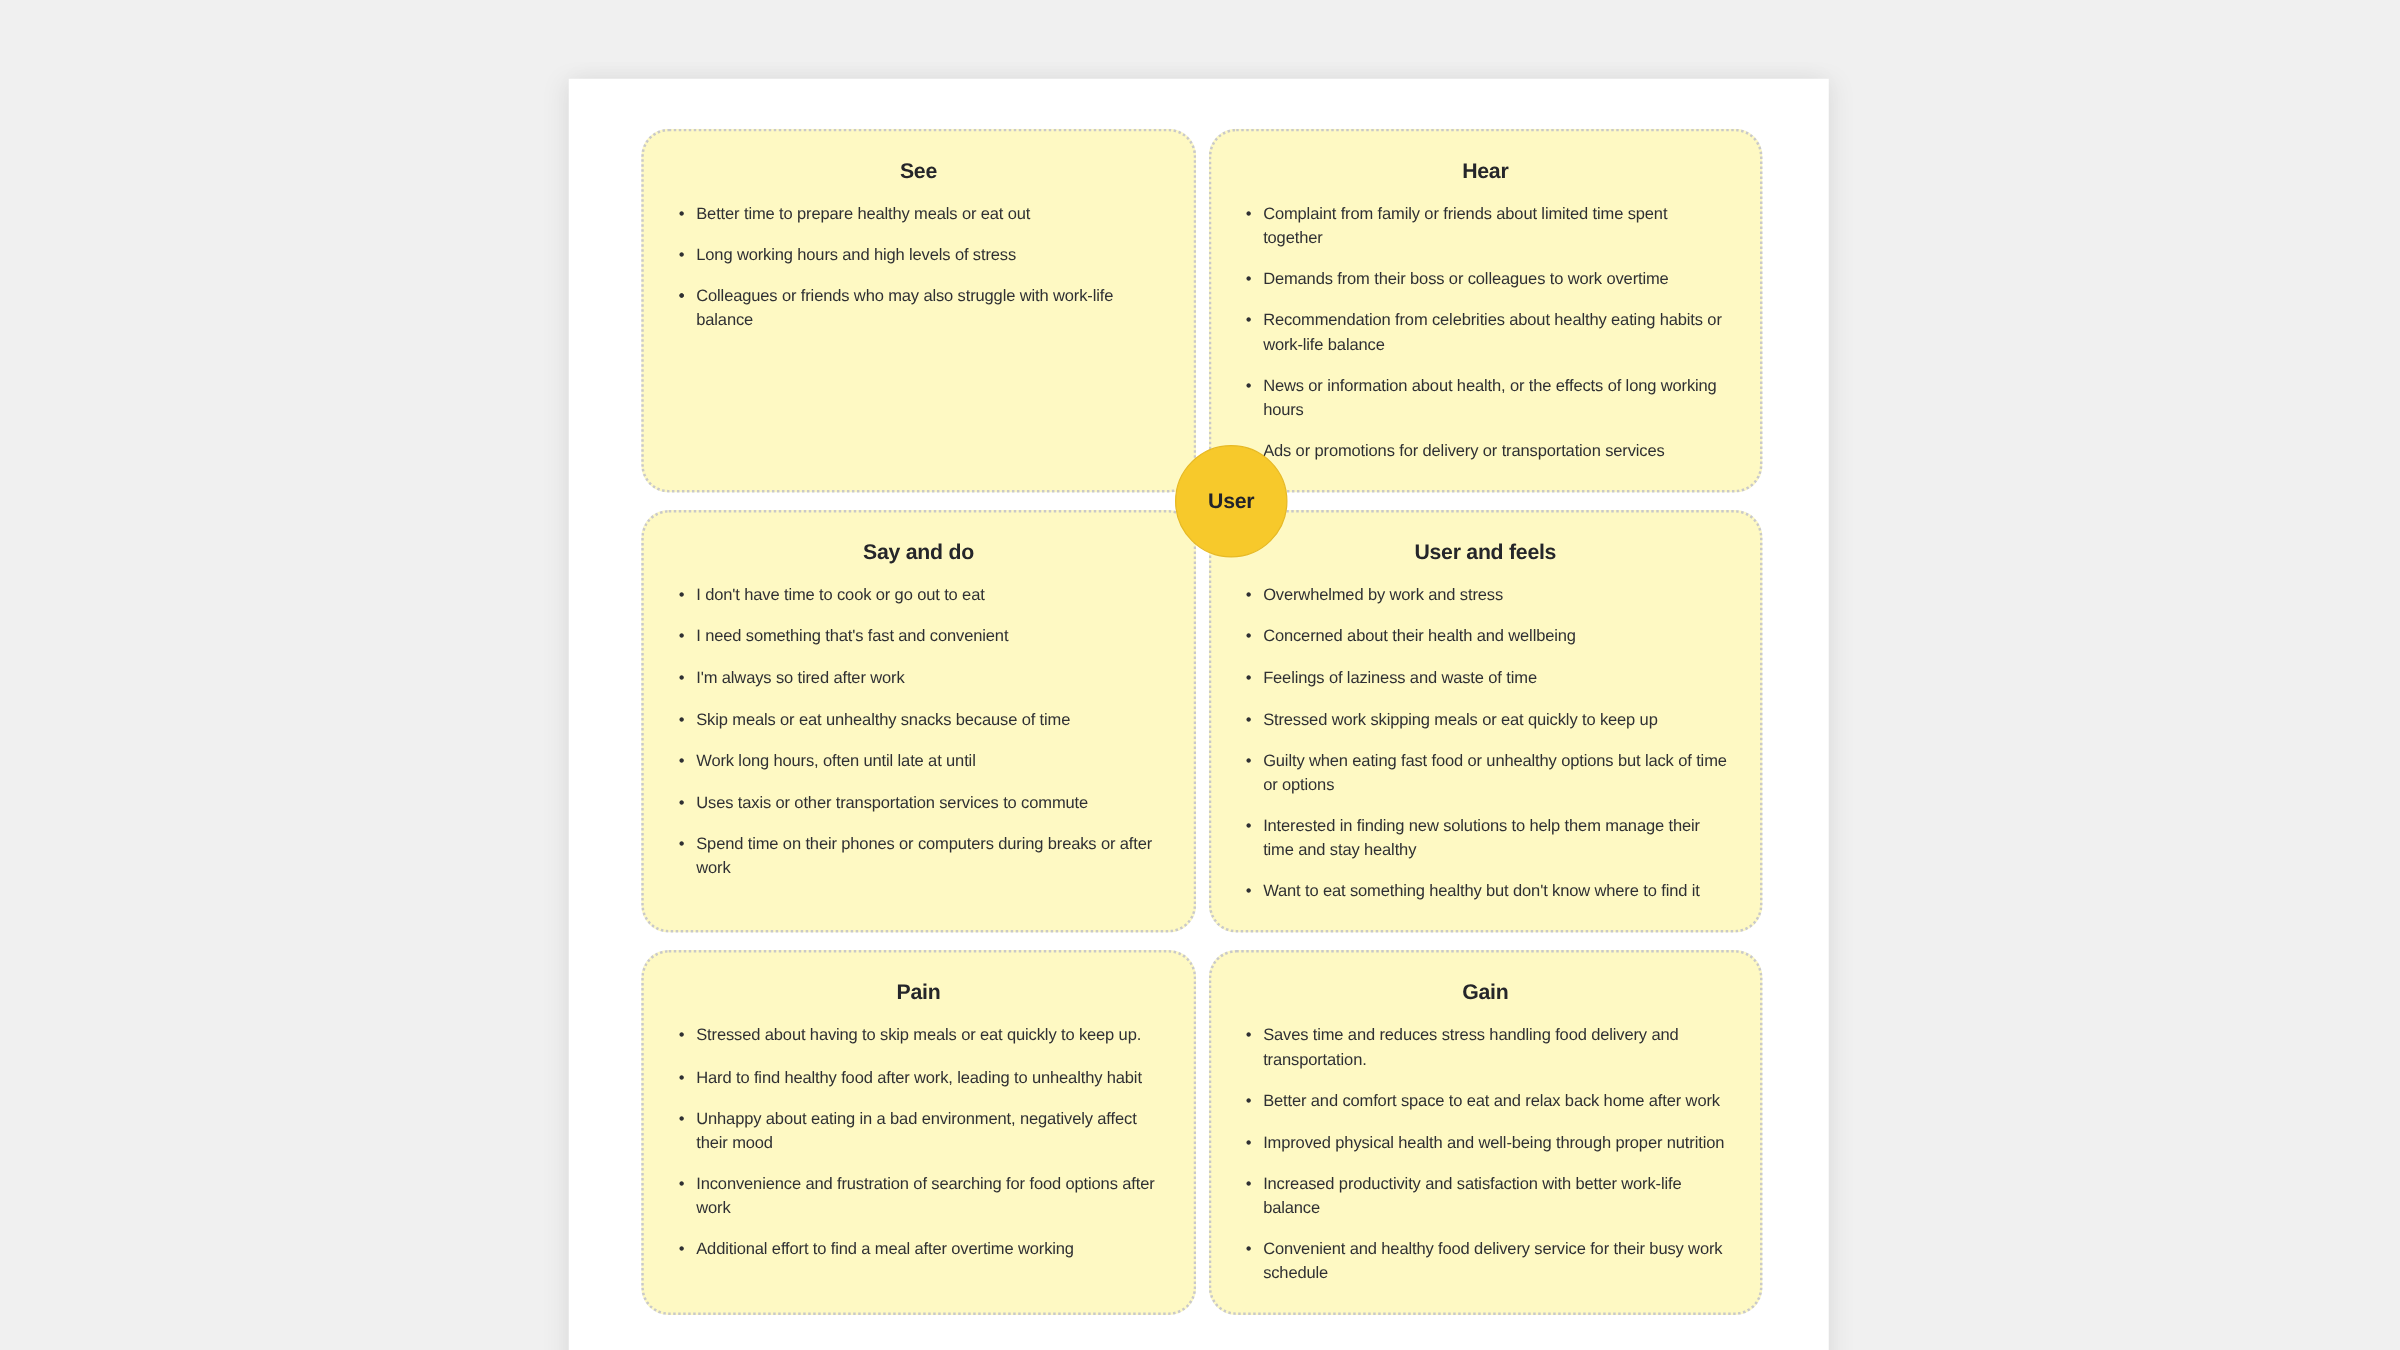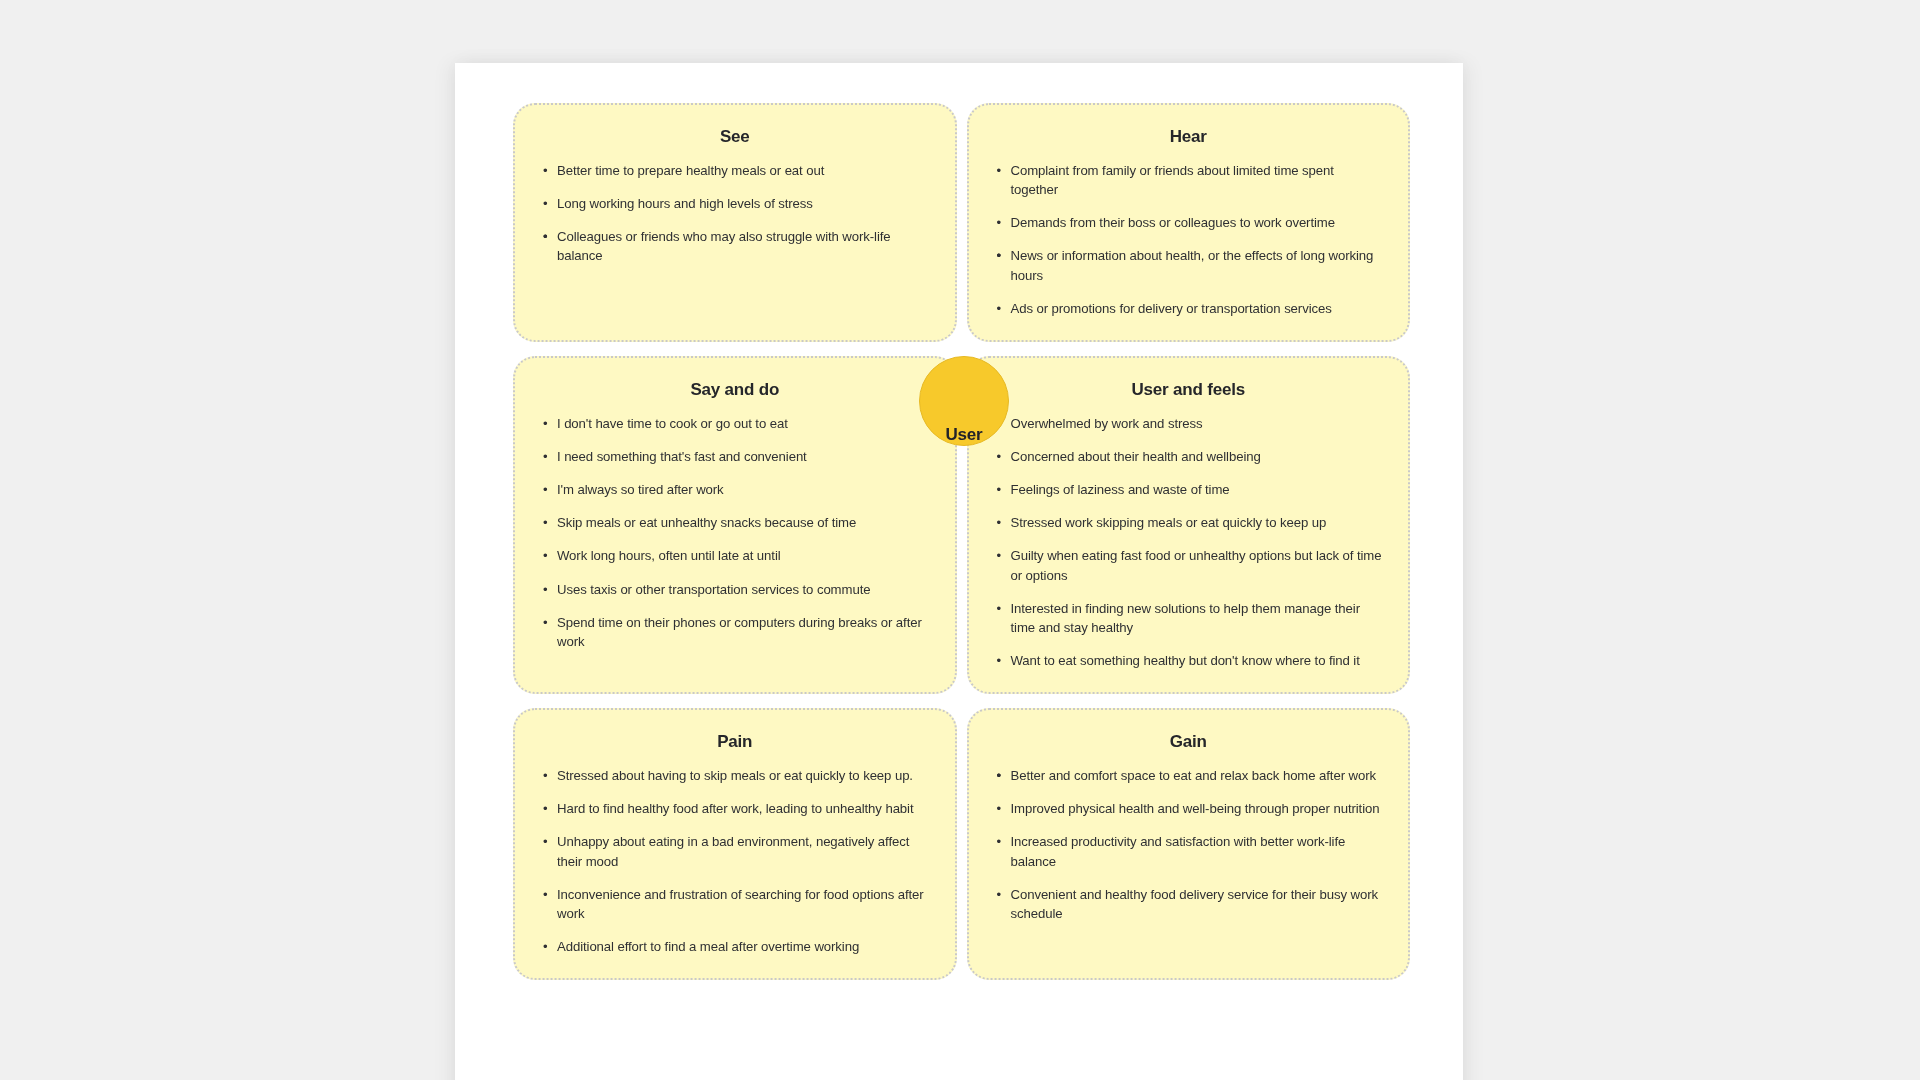--- a/index.html
+++ b/index.html
@@ -112,21 +112,21 @@
             <li><span class="bullet">•</span><span>Long working hours and high levels of stress</span></li>
             <li><span class="bullet">•</span></li>
             <li><span class="bullet">•</span><span>Colleagues or friends who may also struggle with work-life balance</span></li>
           </ul>
       </div>
       <div class="card">
         <div class="card-title">Hear</div>
         <ul class="items">
             <li><span class="bullet">•</span><span>Complaint from family or friends about limited time spent together</span></li>
             <li><span class="bullet">•</span><span>Demands from their boss or colleagues to work overtime</span></li>
-            <li><span class="bullet">•</span></li>
+            <li><span class="bullet">•</span><span>Recommendation from celebrities about healthy eating habits or work-life balance</span></li>
             <li><span class="bullet">•</span><span>News or information about health, or the effects of long working hours</span></li>
             <li><span class="bullet">•</span><span>Ads or promotions for delivery or transportation services</span></li>
           </ul>
       </div>
     </div>
 
     <div class="row">
       <div class="card">
         <div class="card-title">Say and do</div>
         <ul class="items">
@@ -160,27 +160,27 @@
             <li><span class="bullet">•</span><span>Stressed about having to skip meals or eat quickly to keep up.</span></li>
             <li><span class="bullet">•</span><span>Hard to find healthy food after work, leading to unhealthy habit</span></li>
             <li><span class="bullet">•</span><span>Unhappy about eating in a bad environment, negatively affect their mood</span></li>
             <li><span class="bullet">•</span><span>Inconvenience and frustration of searching for food options after work</span></li>
             <li><span class="bullet">•</span><span>Additional effort to find a meal after overtime working</span></li>
           </ul>
       </div>
       <div class="card">
         <div class="card-title">Gain</div>
         <ul class="items">
-            <li><span class="bullet">•</span></li>
+            <li><span class="bullet">•</span><span>Saves time and reduces stress handling food delivery and transportation.</span></li>
             <li><span class="bullet">•</span><span>Better and comfort space to eat and relax back home after work</span></li>
             <li><span class="bullet">•</span><span>Improved physical health and well-being through proper nutrition</span></li>
             <li><span class="bullet">•</span><span>Increased productivity and satisfaction with better work-life balance</span></li>
             <li><span class="bullet">•</span><span>Convenient and healthy food delivery service for their busy work schedule</span></li>
           </ul>
       </div>
     </div>
 
   </div>
 
-  <div class="user-badge" style="left: 464px; top: 293.125px; align-items: flex-end;">
+  <div class="user-badge" style="left: 485px; top: 293.125px;">
     <span>User</span>
   </div>
 </div>
 
 </body></html>

